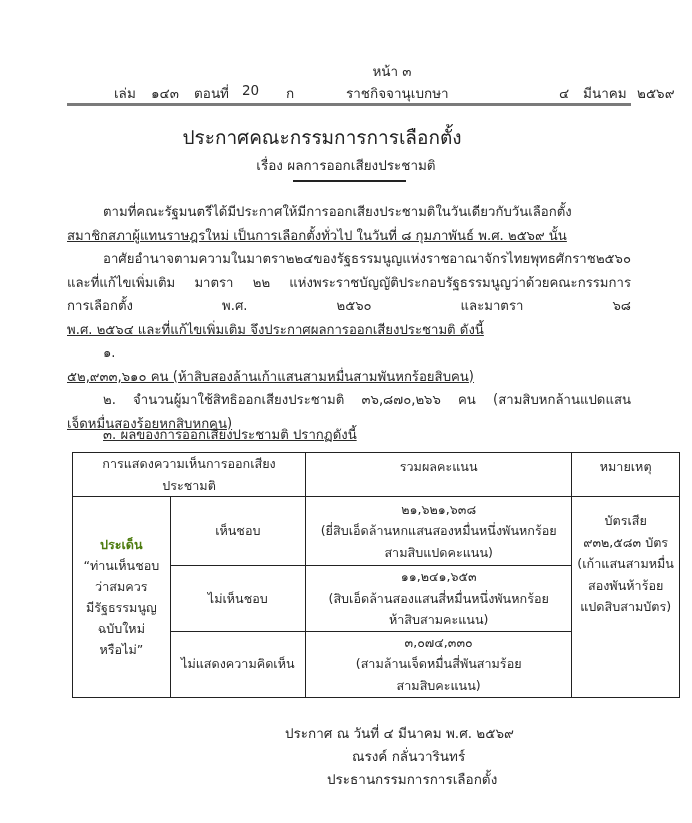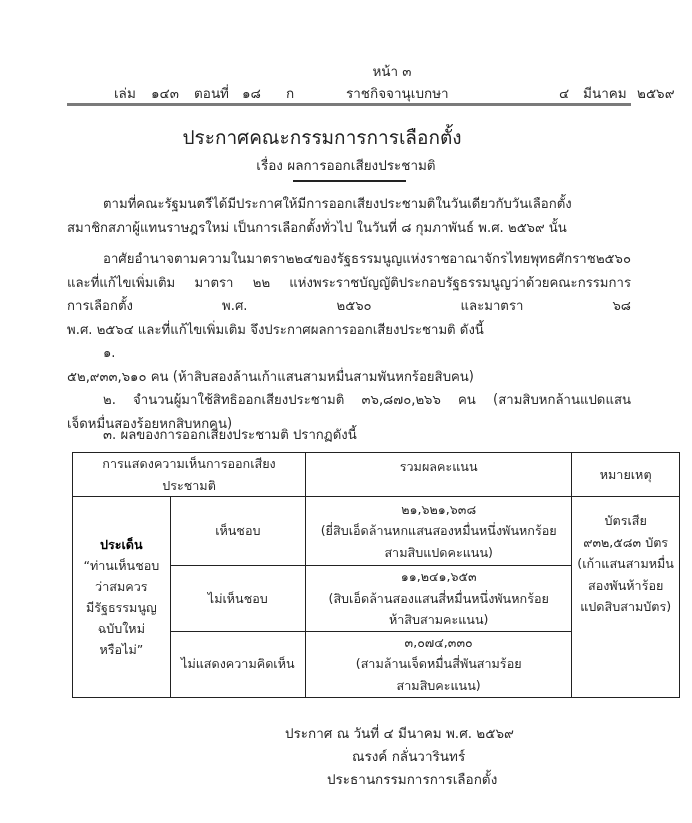--- a/index.html
+++ b/index.html
@@ -7,50 +7,50 @@
          font-family:"DejaVu Sans", "Liberation Sans", sans-serif; color:#2a2a2a; }
   .abs { position:absolute; white-space:nowrap;padding-left:46px; }
   .page-no { left:0; width:692px; top:60px; text-align:center; font-size:13.5px; }
   .hdr { top:82px; font-size:13.5px; }
   .rule { position:absolute; left:67px; top:103px; width:564px; height:3px; background:#7a7a7a; }
   .title { left:0; width:552px; top:122px; text-align:center; font-size:19px; color:#222; }
   .subject { left:0; width:600px; top:154px; text-align:center; font-size:13.5px; }
   .short-rule { position:absolute; left:293px; top:180px; width:113px; height:1.5px; background:#222; }
   .para { position:absolute; left:67px; width:564px; font-size:13.2px; line-height:23.5px; }
   .line { white-space:nowrap; display:flex; justify-content:space-between; }
-  .line.last { justify-content:flex-start; gap:7px; }
+  .line.last { justify-content:flex-start; gap:7px;text-decoration:underline; }
   .line.indent { padding-left:36px; }
   table.result { position:absolute; left:72px; top:452px; width:608px; border-collapse:collapse;
                  font-size:12.6px; line-height:21.5px; }
   table.result td { border:1.4px solid #222; text-align:center; vertical-align:middle; padding:0 4px; color:#2a2a2a; }
   .sig { position:absolute; font-size:13.5px; white-space:nowrap; }
-  b.bold { font-weight:bold; color:#000000; }
+  b.bold { font-weight:bold; color:#4d7c0f; }
 </style>
 </head>
 <body>
 
 <div class="abs page-no">หน้า ๓</div>
 
 <div class="abs hdr" style="left:68px">เล่ม</div>
 <div class="abs hdr" style="left:105px">๑๔๓</div>
 <div class="abs hdr" style="left:148px">ตอนที่</div>
-<div class="abs hdr" style="left:196px">๑๘</div>
+<div class="abs hdr" style="left:196px">20</div>
 <div class="abs hdr" style="left:240px">ก</div>
 <div class="abs hdr" style="left:300px">ราชกิจจานุเบกษา</div>
 <div class="abs hdr" style="left:513px">๔</div>
 <div class="abs hdr" style="left:537px">มีนาคม</div>
 <div class="abs hdr" style="left:591px">๒๕๖๙</div>
 
 <div class="rule"></div>
 
 <div class="abs title">ประกาศคณะกรรมการการเลือกตั้ง</div>
 <div class="abs subject">เรื่อง  ผลการออกเสียงประชามติ</div>
 <div class="short-rule"></div>
 
-<div class="para" style="top:192px">
+<div class="para" style="top:200px">
   <div class="line indent">
       <span>ตามที่คณะรัฐมนตรีได้มีประกาศให้มีการออกเสียงประชามติในวันเดียวกับวันเลือกตั้ง</span>
     </div>
   <div class="line last">สมาชิกสภาผู้แทนราษฎรใหม่ เป็นการเลือกตั้งทั่วไป ในวันที่ ๘ กุมภาพันธ์ พ.ศ. ๒๕๖๙ นั้น</div>
 </div>
 
 <div class="para" style="top:247px">
   <div class="line indent">
       <span>อาศัยอำนาจตามความในมาตรา</span>
       <span>๒๒๔</span>
@@ -103,21 +103,21 @@
     <col style="width:240px">
     <col style="width:97px">
   </colgroup>
   <tbody>
       <tr style="height:40px">
     <td colspan="2">
       <div>การแสดงความเห็นการออกเสียง</div>
       <div>ประชามติ</div>
     </td>
     <td style="vertical-align:top; padding-top:3px">รวมผลคะแนน</td>
-    <td style="vertical-align:top; padding-top:11px">หมายเหตุ</td>
+    <td style="vertical-align:top; padding-top:3px">หมายเหตุ</td>
   </tr>
   <tr style="height:69px">
     <td rowspan="3" style="line-height:21px">
       <div><b class="bold">ประเด็น</b></div>
       <div>“ท่านเห็นชอบ</div>
       <div>ว่าสมควร</div>
       <div>มีรัฐธรรมนูญ</div>
       <div>ฉบับใหม่</div>
       <div>หรือไม่”</div>
     </td>

